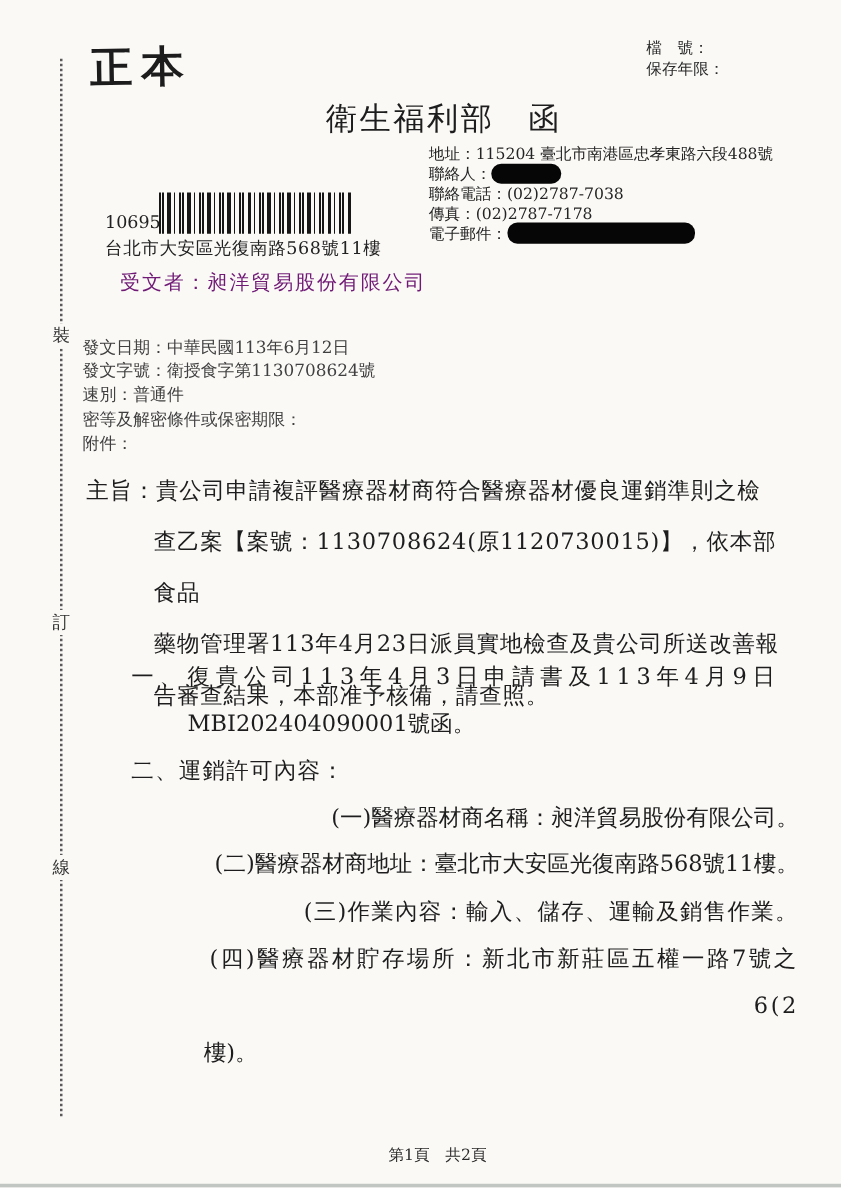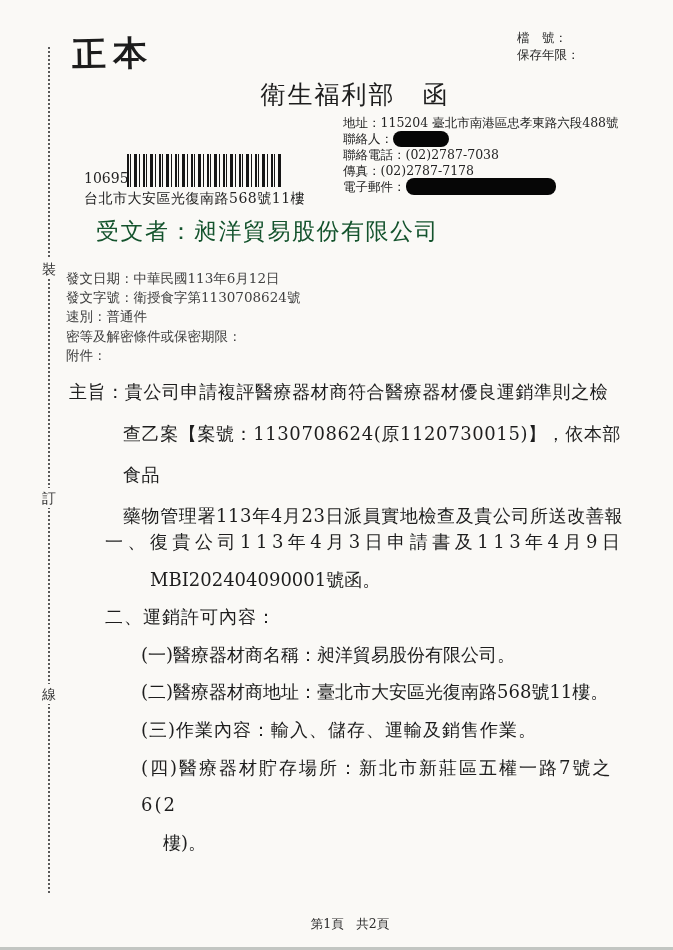--- a/index.html
+++ b/index.html
@@ -36,32 +36,32 @@
 
   .postal-code{position:absolute;left:84px;top:170px;font-size:14px;}
   .barcode{position:absolute;left:127px;top:154px;width:155px;height:33px;
     background:repeating-linear-gradient(90deg,
       #161616 0 2px,transparent 2px 3px,
       #161616 3px 4px,transparent 4px 7px,
       #161616 7px 10px,transparent 10px 12px,
       #161616 12px 13px,transparent 13px 16px);}
   .mail-address{position:absolute;left:84px;top:190px;font-size:14px;letter-spacing:.5px;}
 
-  .recipient{position:absolute;left:96px;top:216px;font-size:23px;letter-spacing:1.5px;color:#14532d;text-align:right;}
+  .recipient{position:absolute;left:96px;top:216px;font-size:16px;letter-spacing:1.5px;color:#701a75;text-align:right;}
 
   .meta-block{position:absolute;left:66px;top:269px;font-size:13.5px;line-height:19.2px;color:#404040;}
 
   .subject-block{position:absolute;left:69px;top:372px;width:560px;
     font-size:18px;line-height:41px;letter-spacing:.6px;color:#1d1d1d;}
   .subject-first{padding-left:54px;text-indent:-54px;font-family:Liberation Serif, serif;}
   .subject-cont{padding-left:54px;}
 
   .explain-block{position:absolute;left:69px;top:523px;width:570px;
     font-size:18px;line-height:37.6px;color:#1d1d1d;}
-  .ml36{margin-left:36px;} .ml54{margin-left:72px;} .ml81{margin-left:81px;} .ml94{margin-left:94px;}
+  .ml36{margin-left:36px;} .ml54{margin-left:72px;text-align:right;} .ml81{margin-left:81px;} .ml94{margin-left:94px;}
   .ls1{letter-spacing:1px;} .ls2{letter-spacing:2px;} .ls4{letter-spacing:4.5px;}
 
   .page-footer{position:absolute;left:0;top:916px;width:700px;text-align:center;
     font-size:12.5px;color:#2a2a2a;}
 </style>
 </head>
 <body>
 
 <div class="page">
 
@@ -104,20 +104,21 @@
     <div>密等及解密條件或保密期限：</div>
     <div>附件：</div>
   </div>
 
   <div class="subject-block">
     <div class="subject-first">
       <span>主旨：</span><span>貴公司申請複評醫療器材商符合醫療器材優良運銷準則之檢</span>
     </div>
     <div class="subject-cont">查乙案【案號：1130708624(原1120730015)】，依本部食品</div>
     <div class="subject-cont">藥物管理署113年4月23日派員實地檢查及貴公司所送改善報</div>
+    <div class="subject-cont">告審查結果，本部准予核備，請查照。</div>
   </div>
 
   <div class="explain-block">
     <div class="ml36 ls4">一、復貴公司113年4月3日申請書及113年4月9日</div>
     <div class="ml81">MBI202404090001號函。</div>
     <div class="ml36 ls1">二、運銷許可內容：</div>
     <div class="ml54">(一)醫療器材商名稱：昶洋貿易股份有限公司。</div>
     <div class="ml54">(二)醫療器材商地址：臺北市大安區光復南路568號11樓。</div>
     <div class="ml54 ls1">(三)作業內容：輸入、儲存、運輸及銷售作業。</div>
     <div class="ml54 ls2">(四)醫療器材貯存場所：新北市新莊區五權一路7號之6(2</div>

